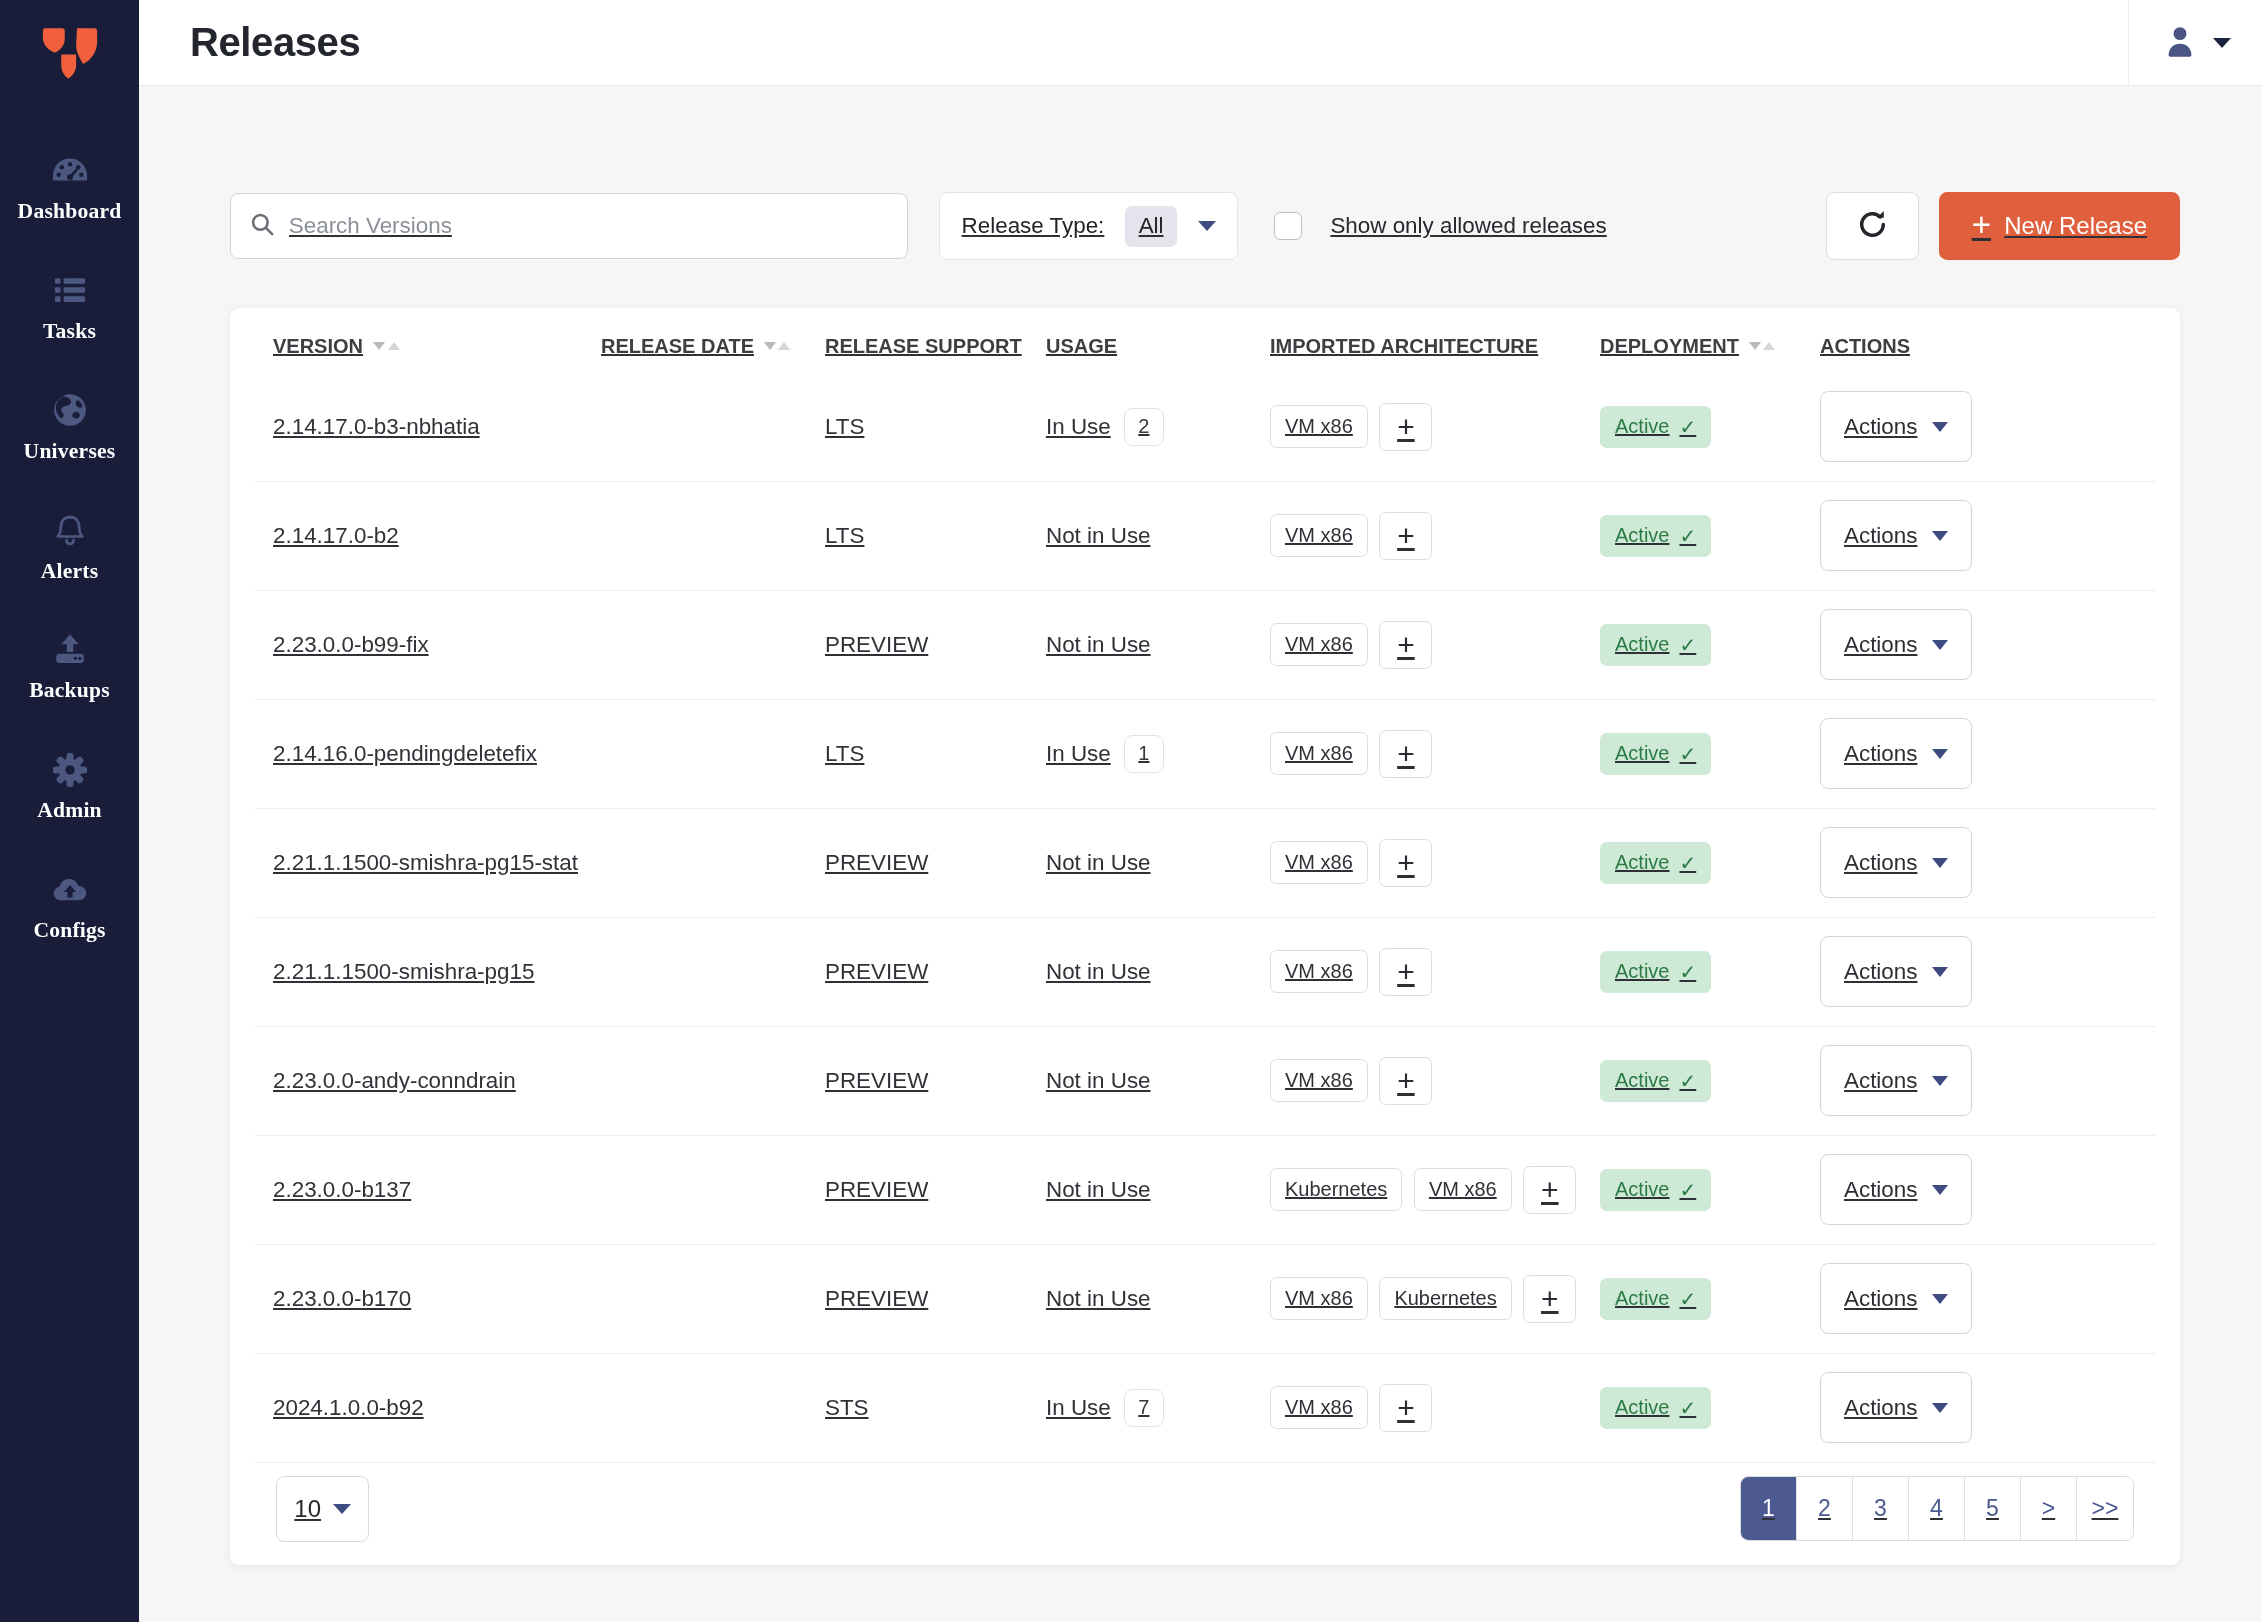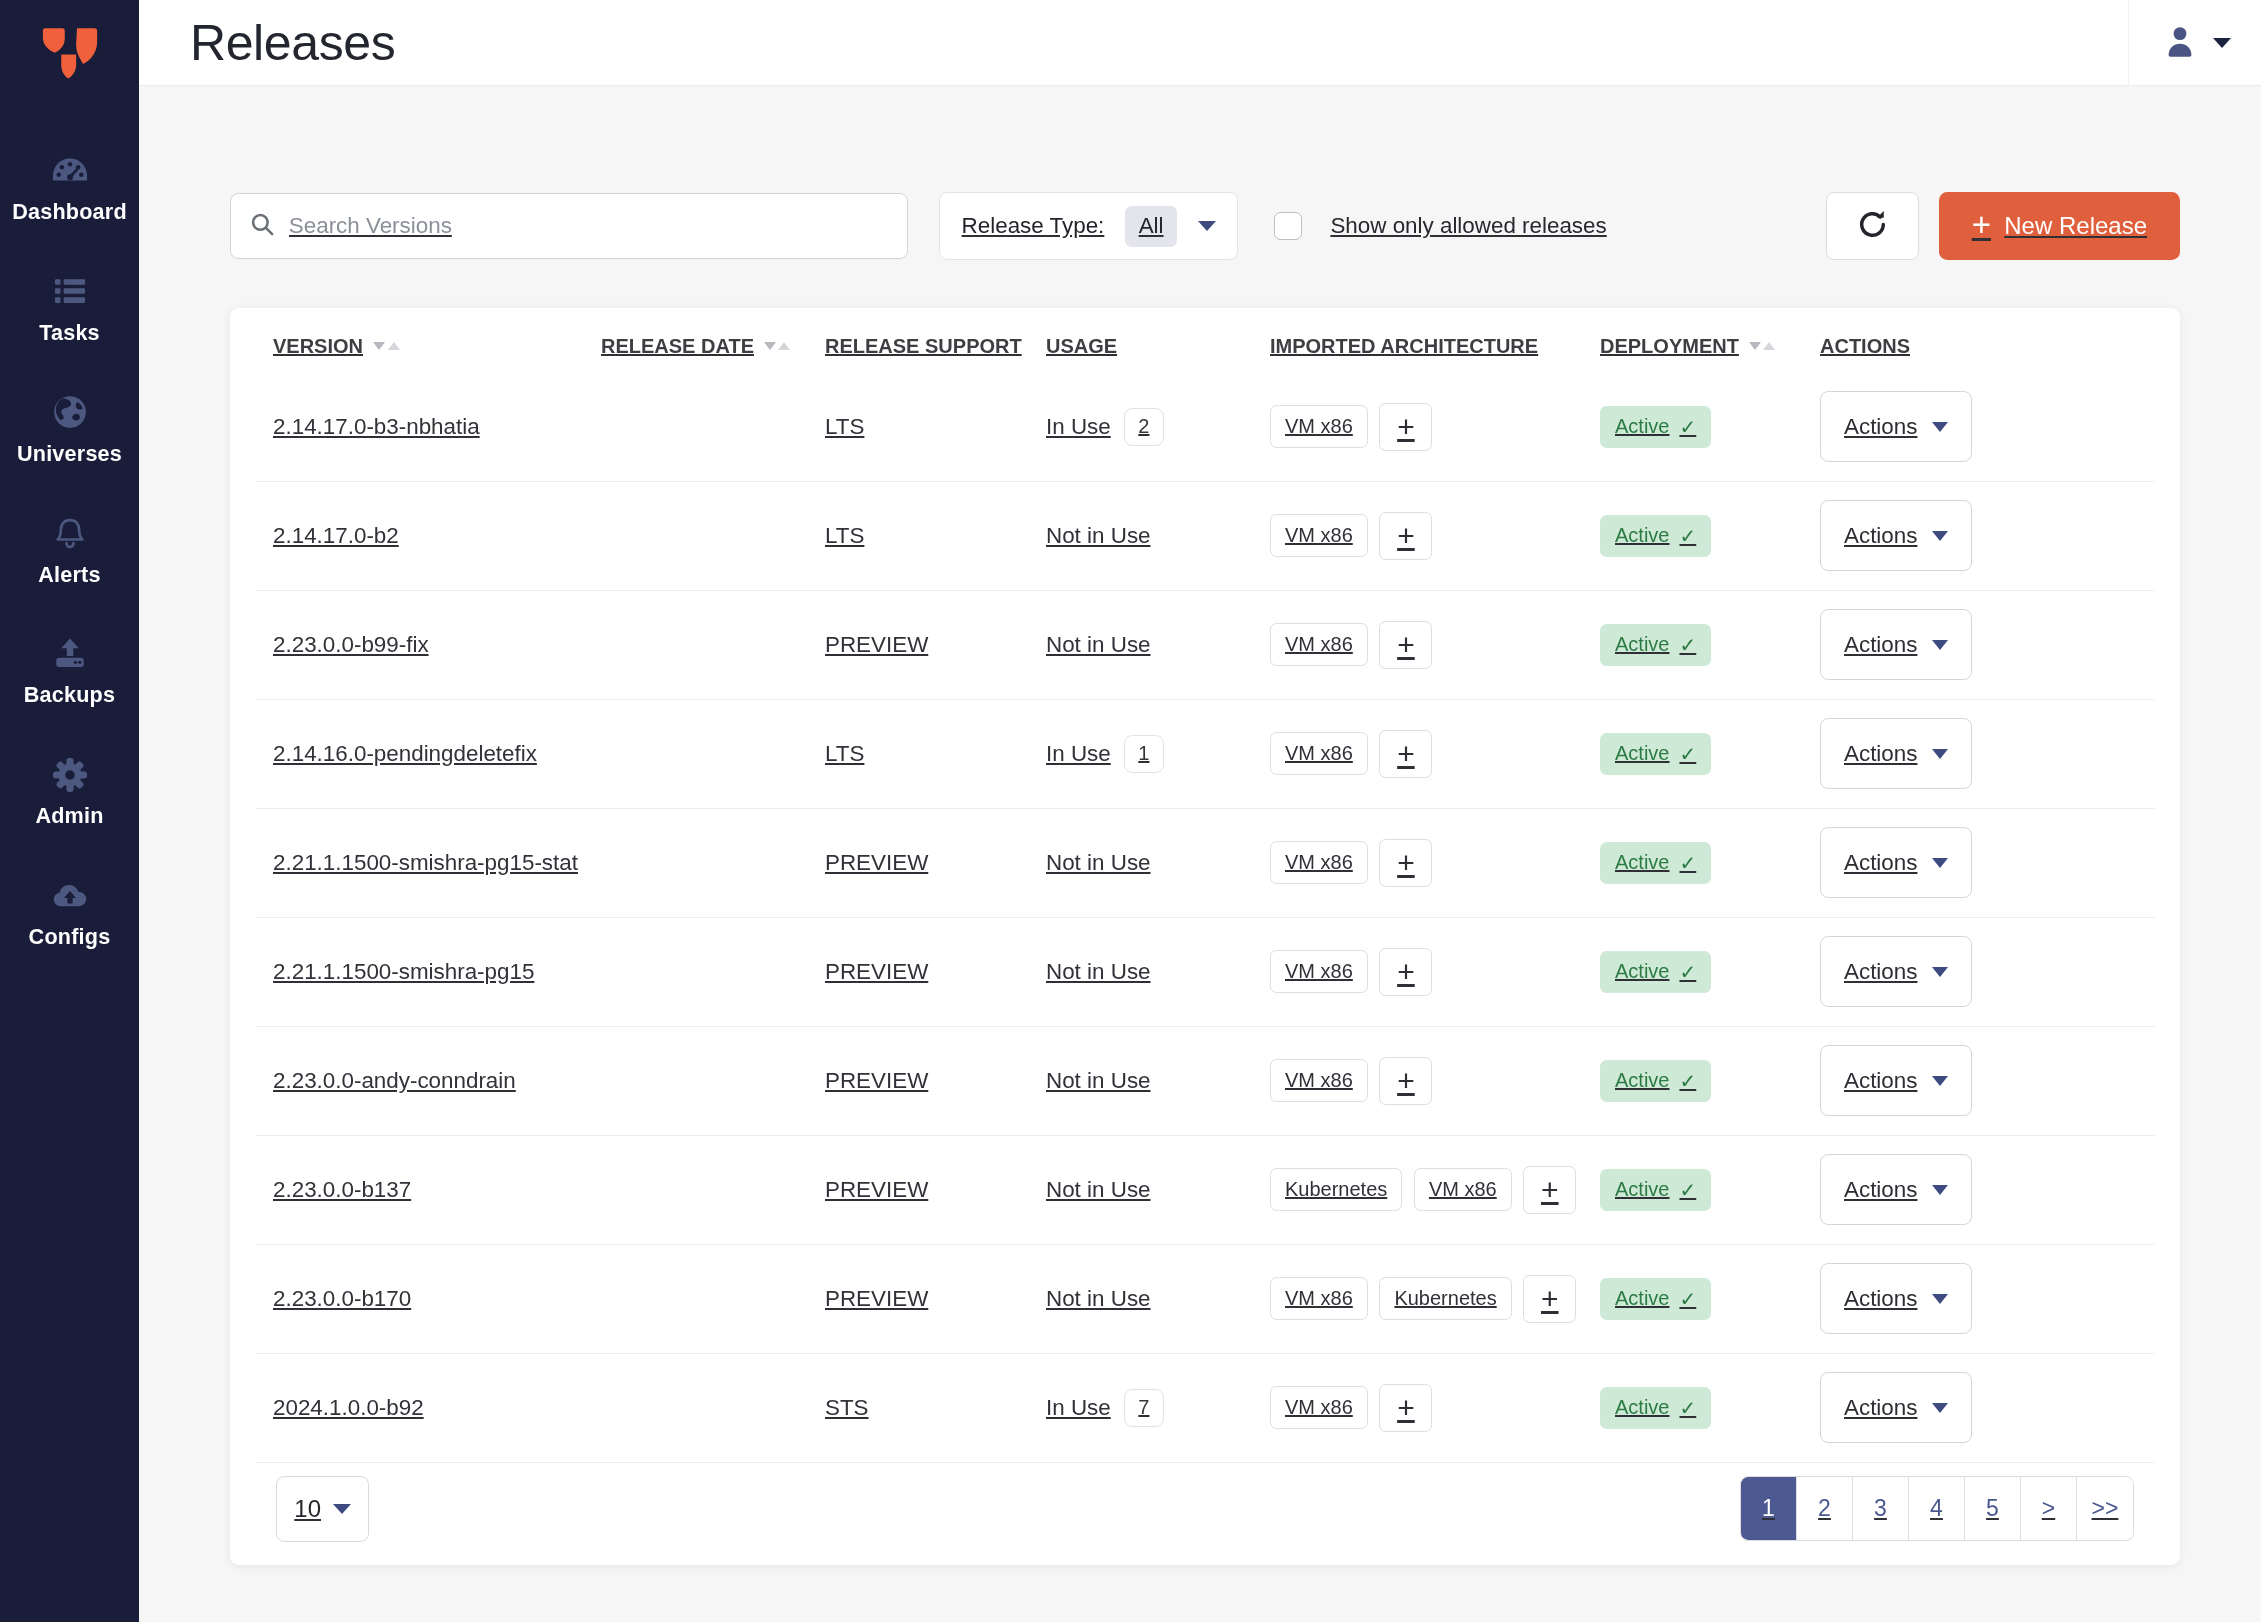--- a/index.html
+++ b/index.html
@@ -10,27 +10,27 @@
   }
   
   .sidebar {
     position:absolute; left:0; top:0; width:139px; height:100%;
     background:#191D39; display:flex; flex-direction:column; align-items:center;
   }
   .logo { margin-top:18px; height:71px; display:flex; align-items:center; justify-content:center; }
   .nav { margin-top:40px; display:flex; flex-direction:column; align-items:center; width:100%; }
   .nav-item { width:100%; display:flex; flex-direction:column; align-items:center; gap:8.3px; padding:21.6px 0 25px; cursor:pointer; }
   .nav-icon { width:40px; height:40px; display:flex; align-items:center; justify-content:center; }
-  .nav-label { color:#FFFFFF; font-size:21.6px; font-weight:700; letter-spacing:0.2px; }
+  .nav-label { color:#FFFFFF; font-size:21.6px; font-weight:700; letter-spacing:0.2px;font-family:Liberation Serif, serif; }
   
   .topbar {
     position:absolute; left:139px; right:0; top:0; height:86px; background:#FFFFFF;
     border-bottom:0.8px solid #ECECEE; display:flex; align-items:center; padding-left:51px;
   }
-  .page-title { font-size:50px; font-weight:400; color:#24262F; letter-spacing:-0.4px; }
+  .page-title { font-size:40px; font-weight:700; color:#24262F; letter-spacing:-0.4px; }
   .user-area { margin-left:auto; height:100%; border-left:0.8px solid #F0F0F2; display:flex; align-items:center; gap:15px; padding:0 30px 0 33px; cursor:pointer; }
   .caret { width:0; height:0; border-left:9px solid transparent; border-right:9px solid transparent; border-top:10.8px solid #1C2340; }
   
   .content { position:absolute; left:139px; right:0; top:86px; bottom:0; padding:106px 81px 0 91px;text-decoration:underline; }
   .toolbar { display:flex; align-items:center; }
   .search-box {
     width:678px; height:66px; background:#fff; border:1.7px solid #CFD3D9; border-radius:8.3px;
     display:flex; align-items:center; padding:0 18px; gap:13.3px;
   }
   .search-box input { border:none; outline:none; font-size:22.4px; color:#34363c; width:100%; font-family:"Liberation Sans",sans-serif; background:transparent; }

